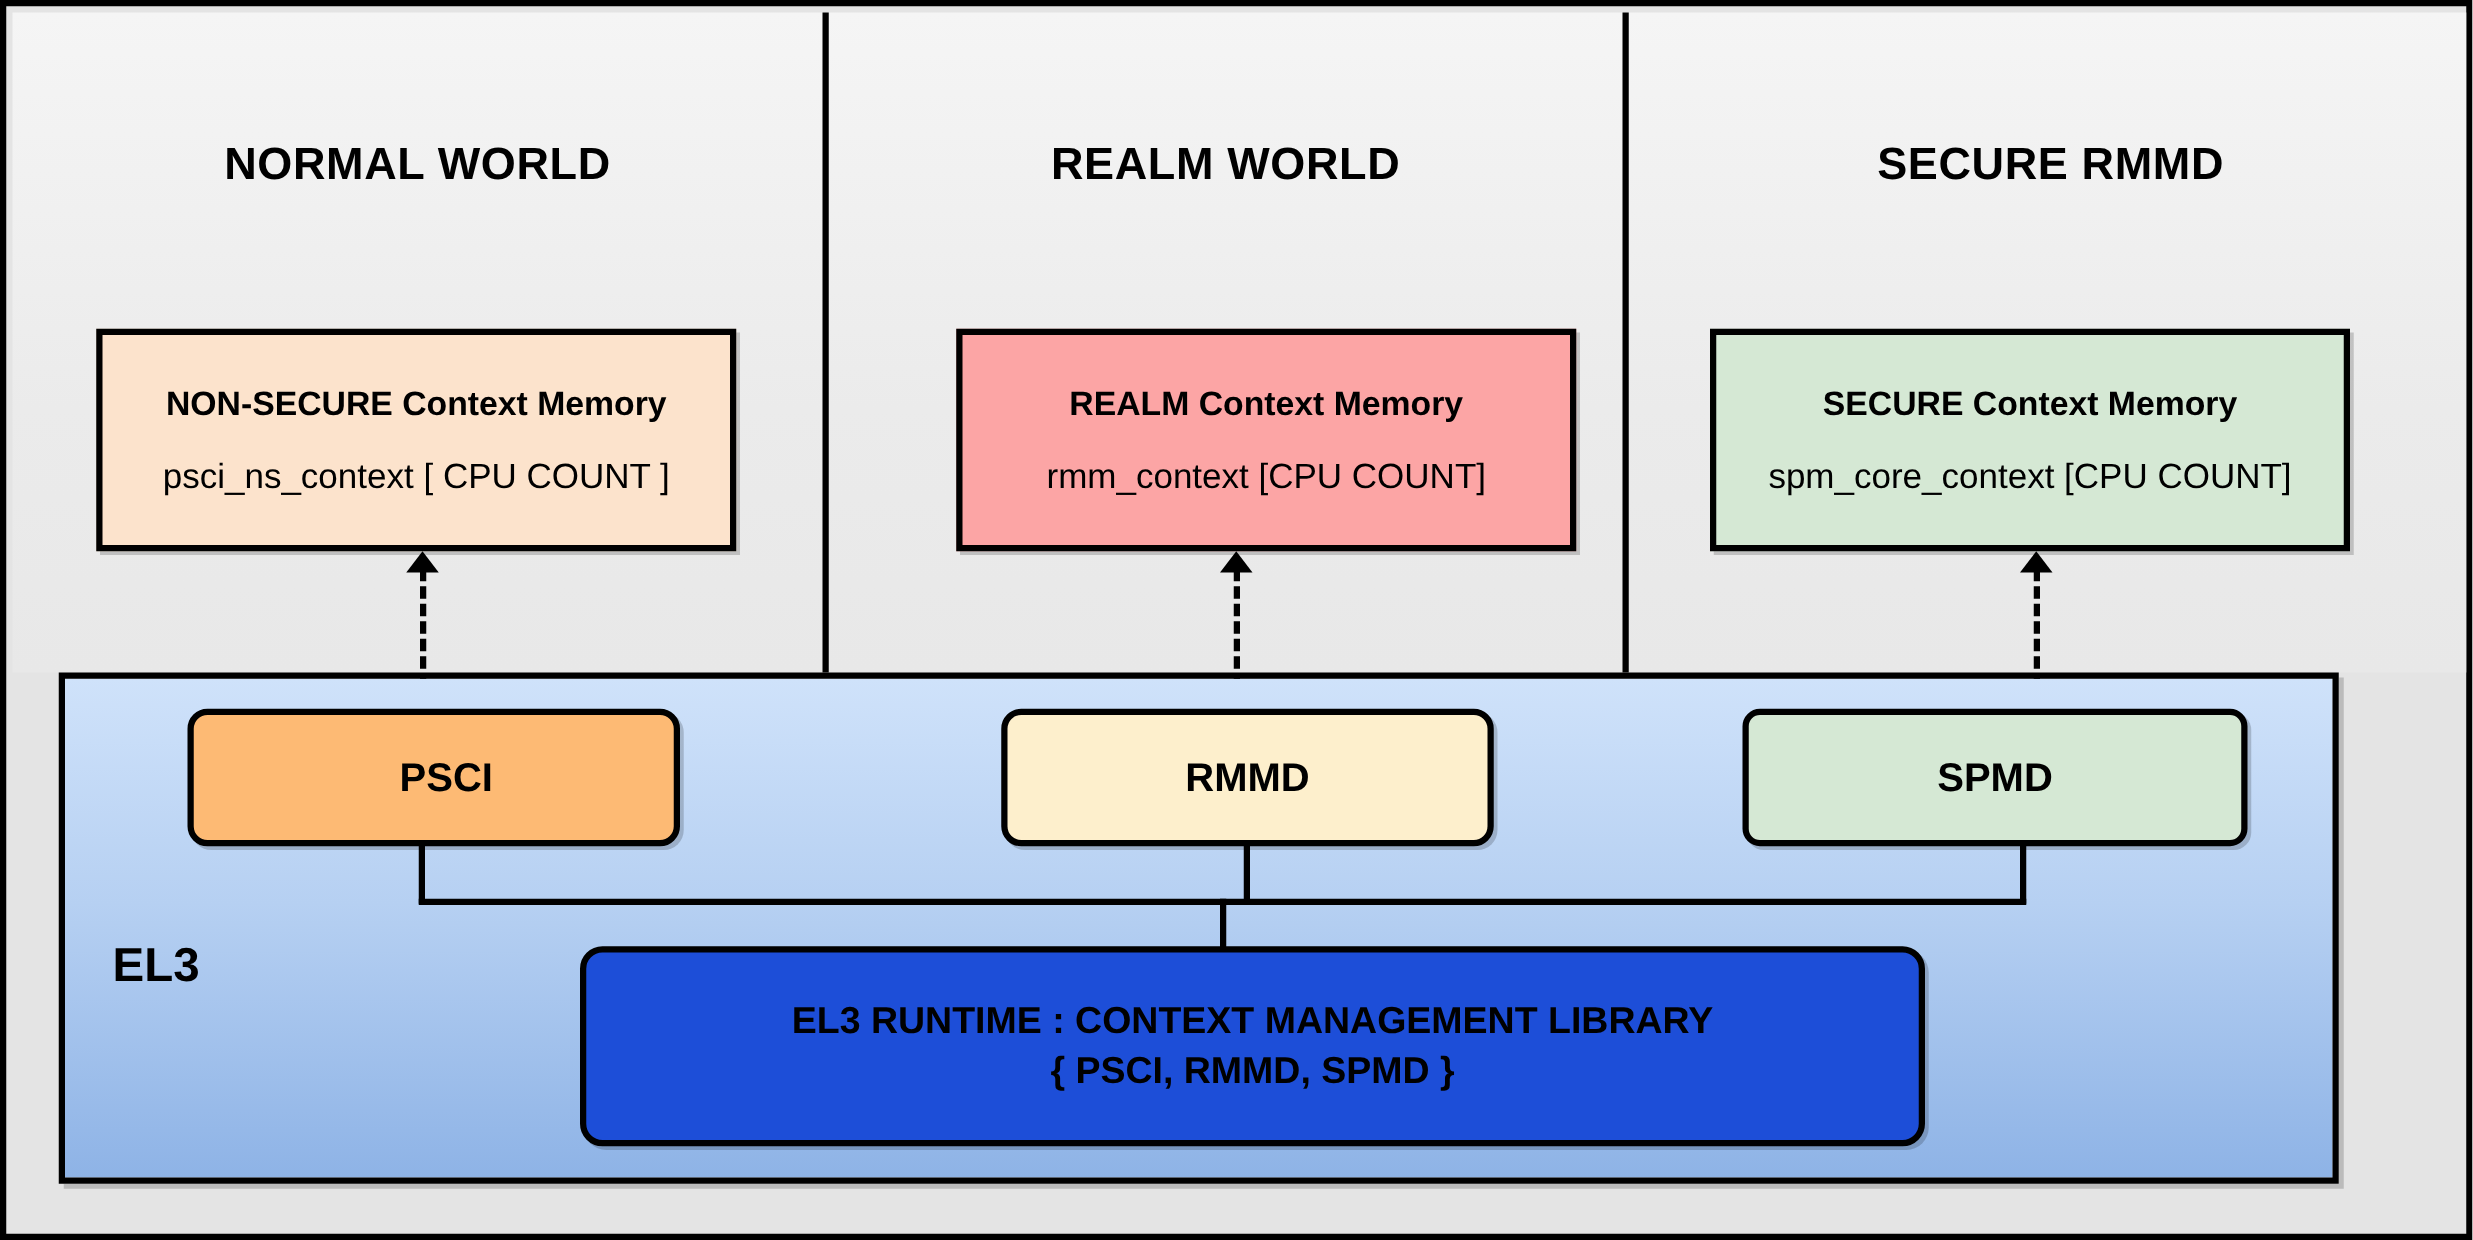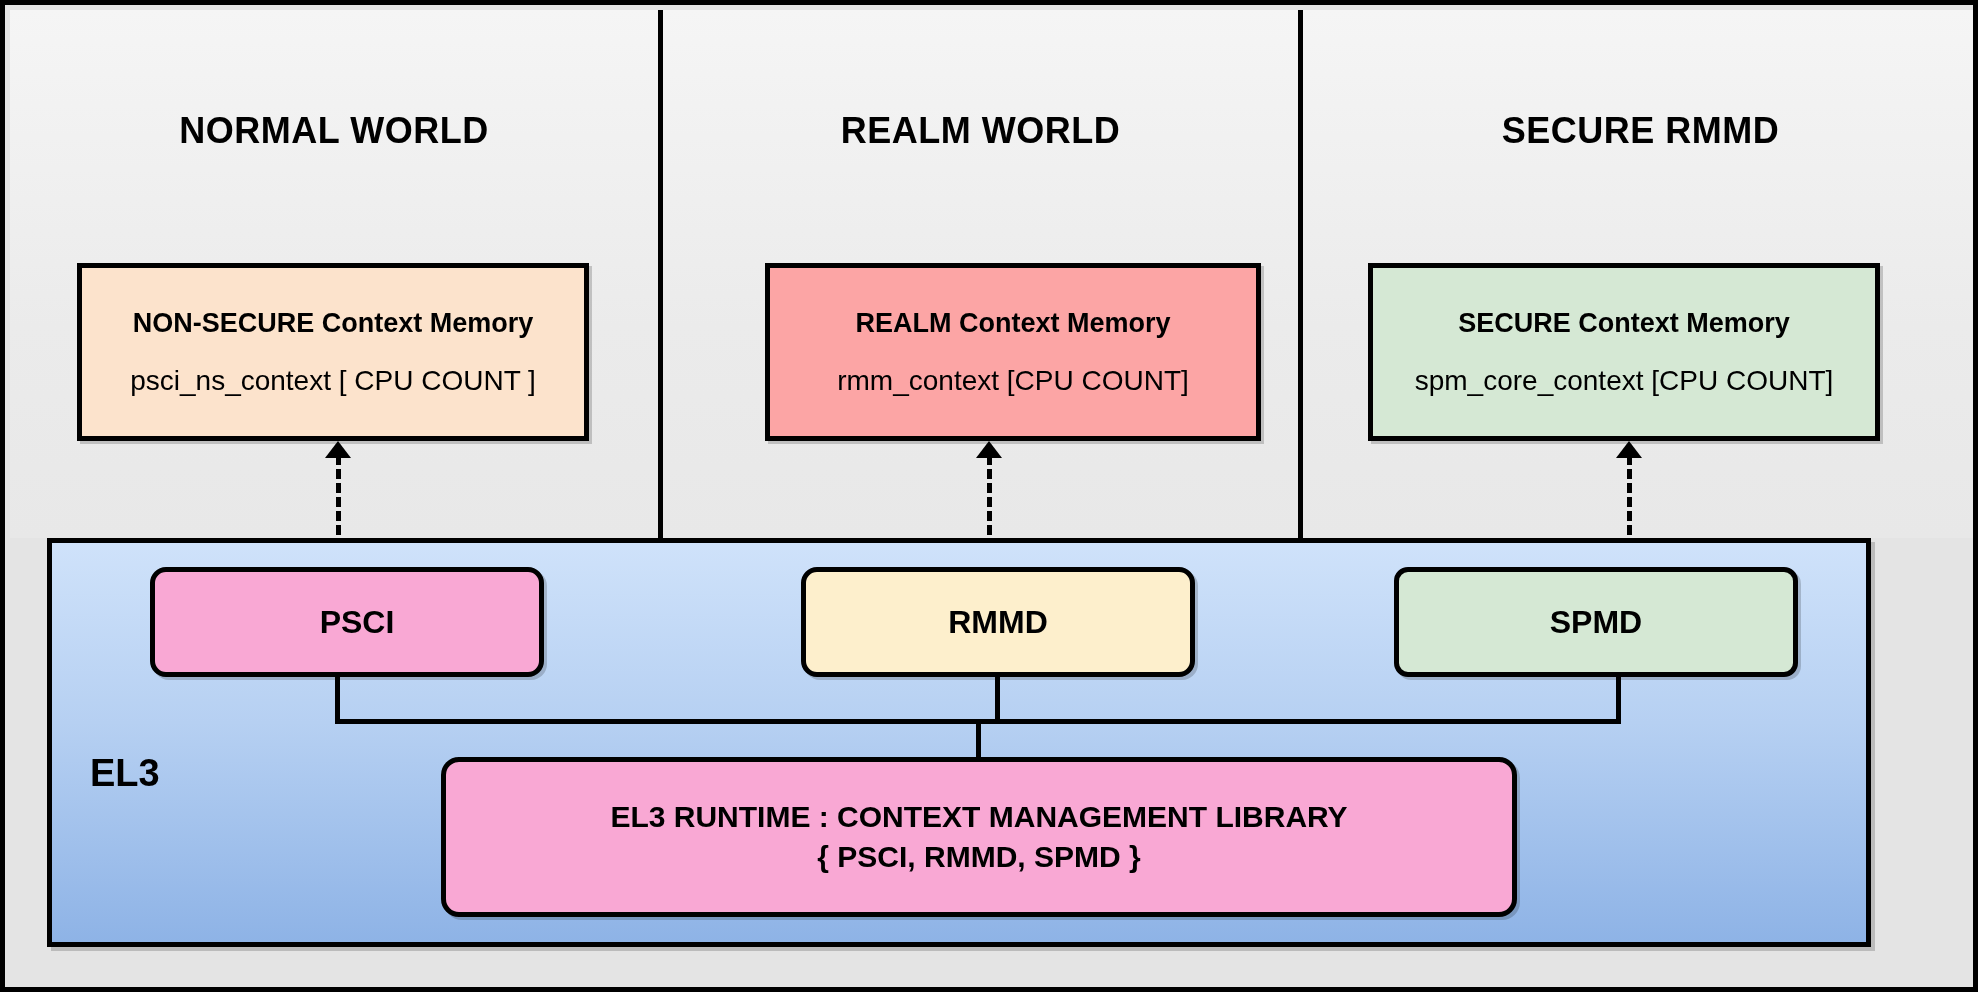--- a/index.html
+++ b/index.html
@@ -137,49 +137,49 @@
     border: 5px solid #000000;
     border-radius: 16px;
     display: flex;
     align-items: center;
     justify-content: center;
     font-size: 32px;
     font-weight: bold;
     color: #000000;
     box-shadow: 3px 3px 0 rgba(0,0,0,0.18);
   }
-  #disp-psci { left: 145px;  top: 562px; width: 394px; height: 110px; background: #f9a8d4; padding-left: 20px; }
+  #disp-psci { left: 145px;  top: 562px; width: 394px; height: 110px; background: #fdba74; padding-left: 20px; }
   #disp-rmmd { left: 796px;  top: 562px; width: 394px; height: 110px; background: #fdefcc; }
   #disp-spmd { left: 1389px; top: 562px; width: 404px; height: 110px; background: #d5e8d4; border-radius: 14px; }
 
   
   .conn {
     position: absolute;
     background: #000000;
   }
   
   #conn-psci-v { left: 330px;  top: 670px; width: 5px; height: 48px; }
   #conn-rmmd-v { left: 990px;  top: 670px; width: 5px; height: 48px; }
   #conn-spmd-v { left: 1611px; top: 670px; width: 5px; height: 48px; }
   
   #conn-bus    { left: 330px;  top: 714px; width: 1286px; height: 5px; }
   
   #conn-lib-v  { left: 971px;  top: 714px; width: 5px; height: 42px; }
 
   
   #lib-box {
     position: absolute;
-    left: 436px;
+    left: 459px;
     top: 752px;
     width: 1076px;
     height: 160px;
     box-sizing: border-box;
     border: 5px solid #000000;
     border-radius: 18px;
-    background: #f9a8d4;
+    background: #1d4ed8;
     display: flex;
     flex-direction: column;
     align-items: center;
     justify-content: center;
     box-shadow: 3px 3px 0 rgba(0,0,0,0.18);
   }
   #lib-box .lib-line {
     font-size: 30px;
     font-weight: bold;
     color: #000000;

